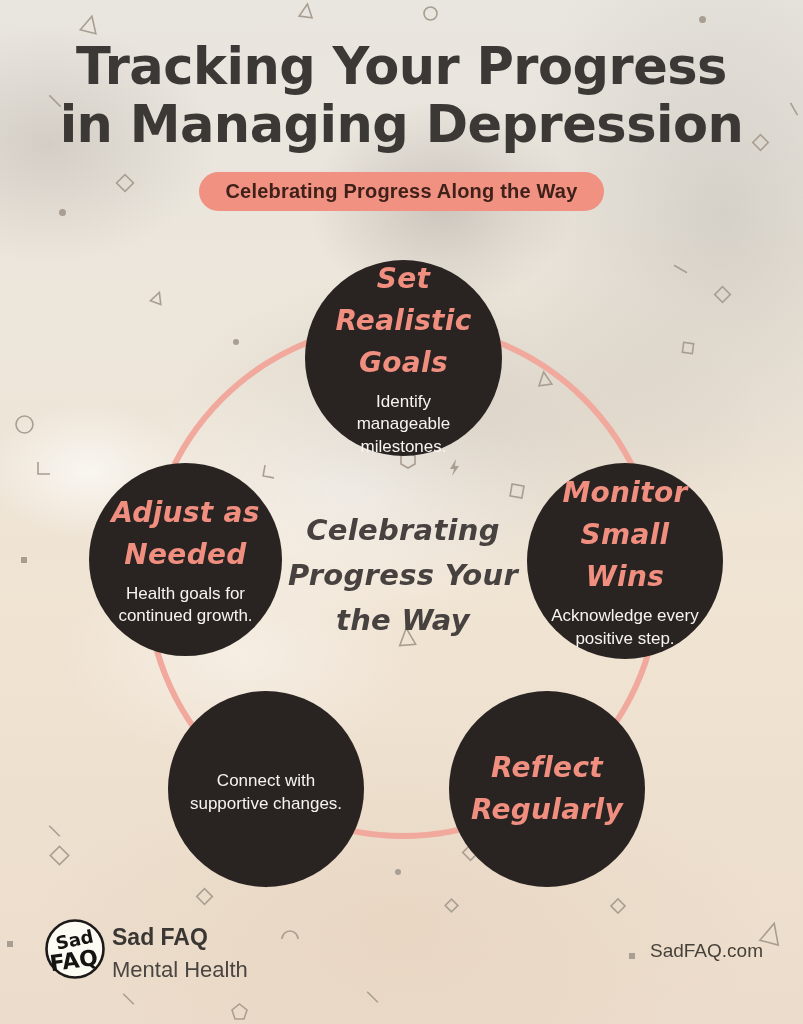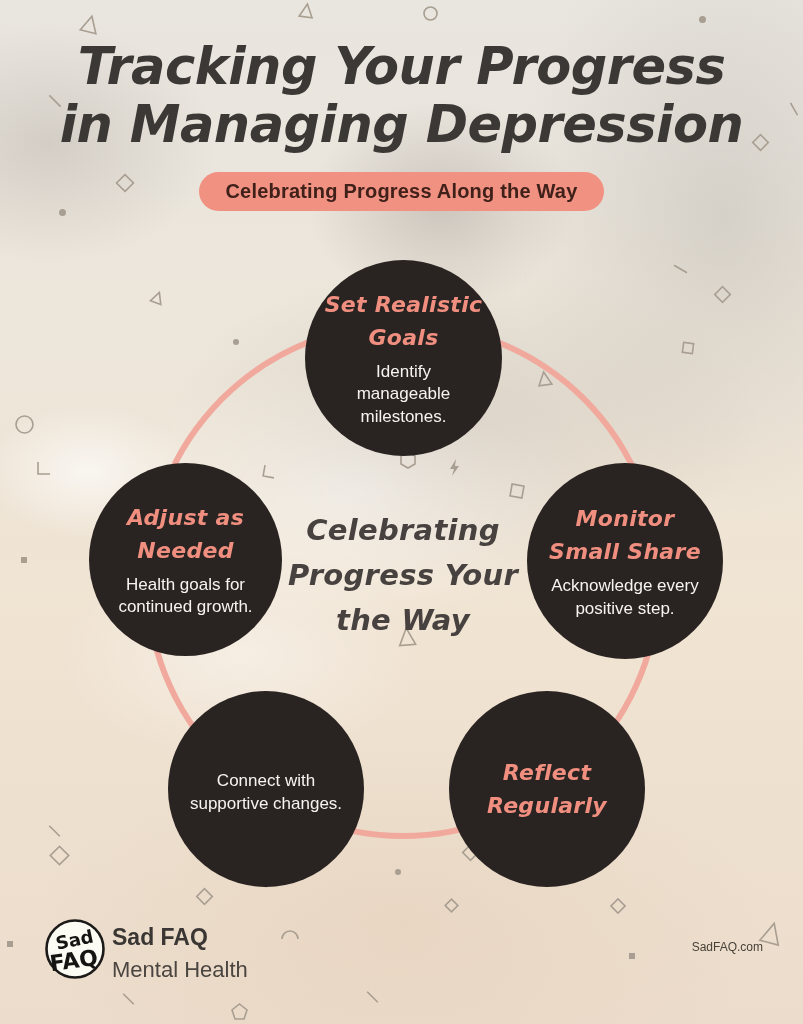--- a/index.html
+++ b/index.html
@@ -19,56 +19,56 @@
       radial-gradient(ellipse 150px 95px at 11% 46%, rgba(255,255,255,.65), transparent 70%),
       radial-gradient(ellipse 260px 150px at 30% 64%, rgba(255,255,255,.4), transparent 70%),
       radial-gradient(ellipse 520px 280px at 50% 90%, rgba(208,176,146,.16), transparent 70%);
   }
   .deco{position:absolute;pointer-events:none;}
   .deco *{stroke:#a89e91;fill:none;stroke-width:1.6;}
   .deco .fill{fill:#a89e91;stroke:none;}
 
   .header{position:absolute;left:0;top:38px;width:803px;text-align:center;}
   .title{
-    margin:0;font-family:"DejaVu Sans", sans-serif;font-weight:800;font-style:italic;
+    margin:0;font-family:"DejaVu Sans", sans-serif;font-weight:800;
     font-size:51px;line-height:1.14;color:#3c3836;letter-spacing:-0.5px;white-space:pre-line;
   }
   .badge{
     display:inline-block;margin-top:18px;background:#f09182;color:#40211a;
     font-size:20px;font-weight:700;padding:8px 26px;border-radius:24px;letter-spacing:.2px;
   }
 
   .ring{
     position:absolute;left:144px;top:321px;width:518px;height:518px;
     border:6px solid #f1a99d;border-radius:50%;box-sizing:border-box;
   }
   .node{
     position:absolute;border-radius:50%;background:#292321;
     display:flex;flex-direction:column;align-items:center;justify-content:center;
     text-align:center;box-sizing:border-box;padding:0 10px;
   }
   .node-title{
     font-family:"DejaVu Sans", sans-serif;font-weight:800;font-style:italic;
-    color:#f08e7f;font-size:22px;line-height:1.5;white-space:pre-line;letter-spacing:.3px;
+    color:#f08e7f;font-size:28px;line-height:1.5;white-space:pre-line;letter-spacing:.3px;
   }
   .node-desc{
     margin-top:7px;color:#f7f4f0;font-size:17px;line-height:1.32;white-space:pre-line;
   }
   .center-label{
     position:absolute;left:263px;top:508px;width:280px;text-align:center;
     font-family:"DejaVu Sans", sans-serif;font-weight:800;font-style:italic;
     font-size:29px;line-height:1.55;color:#474240;white-space:pre-line;letter-spacing:.3px;
   }
 
   .footer{position:absolute;left:0;top:914px;width:803px;height:80px;}
   .logo{position:absolute;left:44px;top:4px;}
   .brand{position:absolute;left:112px;top:10px;}
   .brand-name{font-size:23px;font-weight:700;color:#3a3633;}
   .brand-tagline{font-size:22px;color:#4a4540;margin-top:6px;}
-  .website{position:absolute;right:40px;top:26px;font-size:12px;color:#474239;}
+  .website{position:absolute;right:40px;top:26px;font-size:19px;color:#474239;}
 </style>
 </head>
 <body>
 
 <div class="page">
   <div class="photo-layer"></div>
 
   <svg class="deco" style="left:80px;top:14px;transform:rotate(14deg)" width="20" height="20">
       <polygon points="10,2 18,18 2,18"></polygon>
     </svg>
@@ -205,21 +205,21 @@
   <div class="node" style="left:305px;top:260px;width:197px;height:196px">
     <div class="node-title">Set Realistic
 Goals</div>
     <div class="node-desc">Identify
 manageable
 milestones.</div>
   </div>
 
   <div class="node" style="left:527px;top:463px;width:196px;height:196px">
     <div class="node-title">Monitor
-Small Share</div>
+Small Wins</div>
     <div class="node-desc">Acknowledge every
 positive step.</div>
   </div>
 
   <div class="node" style="left:449px;top:691px;width:196px;height:196px">
     <div class="node-title">Reflect
 Regularly</div>
   </div>
 
   <div class="node" style="left:168px;top:691px;width:196px;height:196px">

